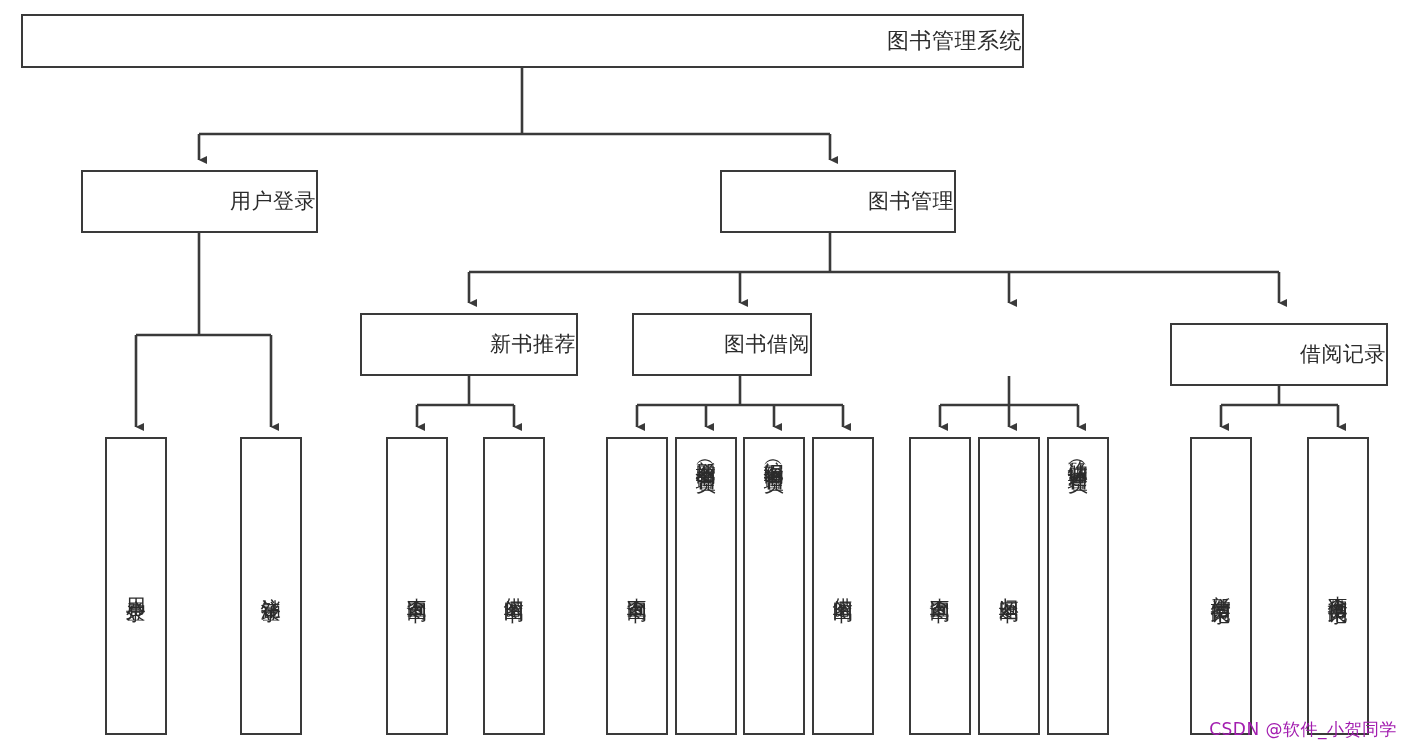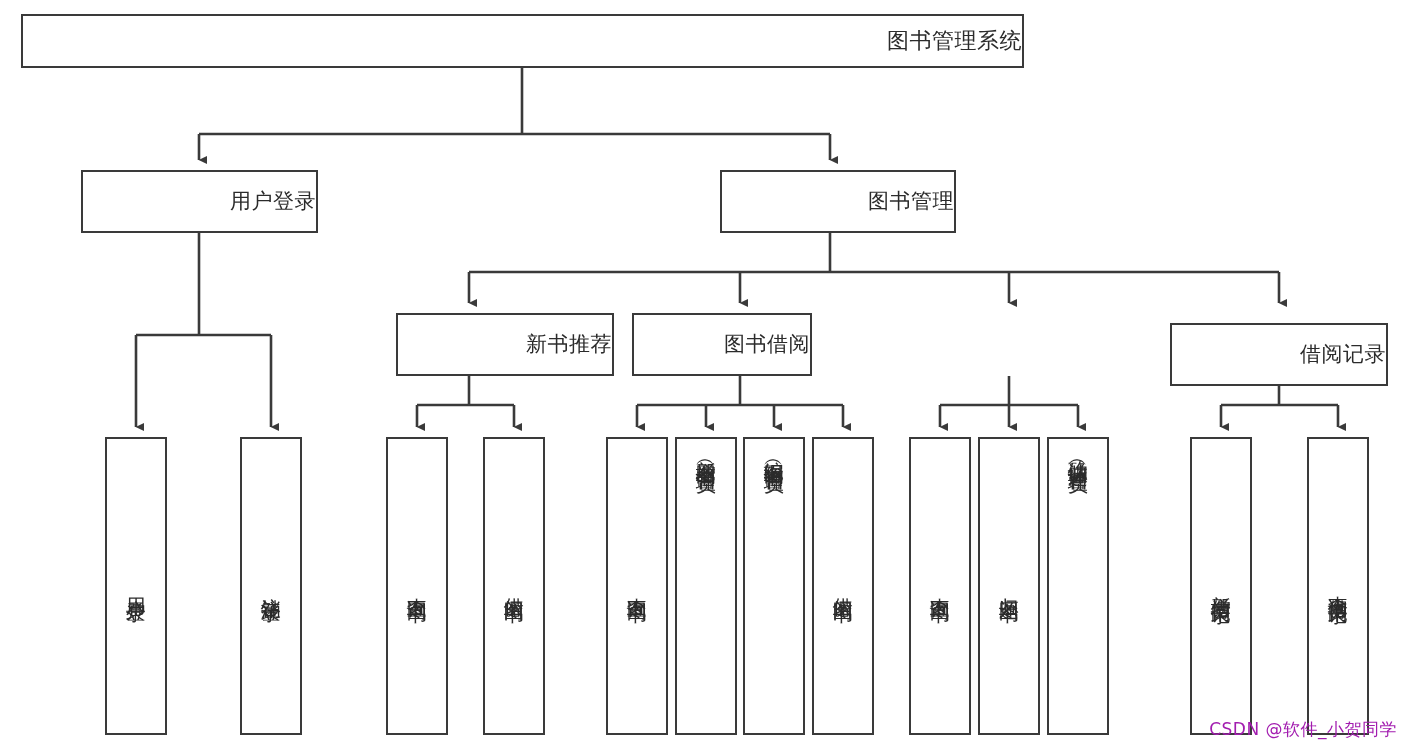--- a/index.html
+++ b/index.html
@@ -140,21 +140,21 @@
   </div>
 
   <div class="node horizontal" style="left:81px; top:170px; width:237px; height:63px;">
     <span class="node-label">用户登录</span>
   </div>
 
   <div class="node horizontal" style="left:712px; top:170px; width:236px; height:63px;margin-left:8px;">
     <span class="node-label">图书管理</span>
   </div>
 
-  <div class="node horizontal" style="left:360px; top:313px; width:218px; height:63px;margin-left:36px;">
+  <div class="node horizontal" style="left:360px; top:313px; width:218px; height:63px;">
     <span class="node-label">新书推荐</span>
   </div>
 
   <div class="node horizontal" style="left:632px; top:313px; width:180px; height:63px;">
     <span class="node-label">图书借阅</span>
   </div>
 
 
   <div class="node horizontal" style="left:1170px; top:313px; width:218px; height:63px;margin-top:10px;">
     <span class="node-label">借阅记录</span>

